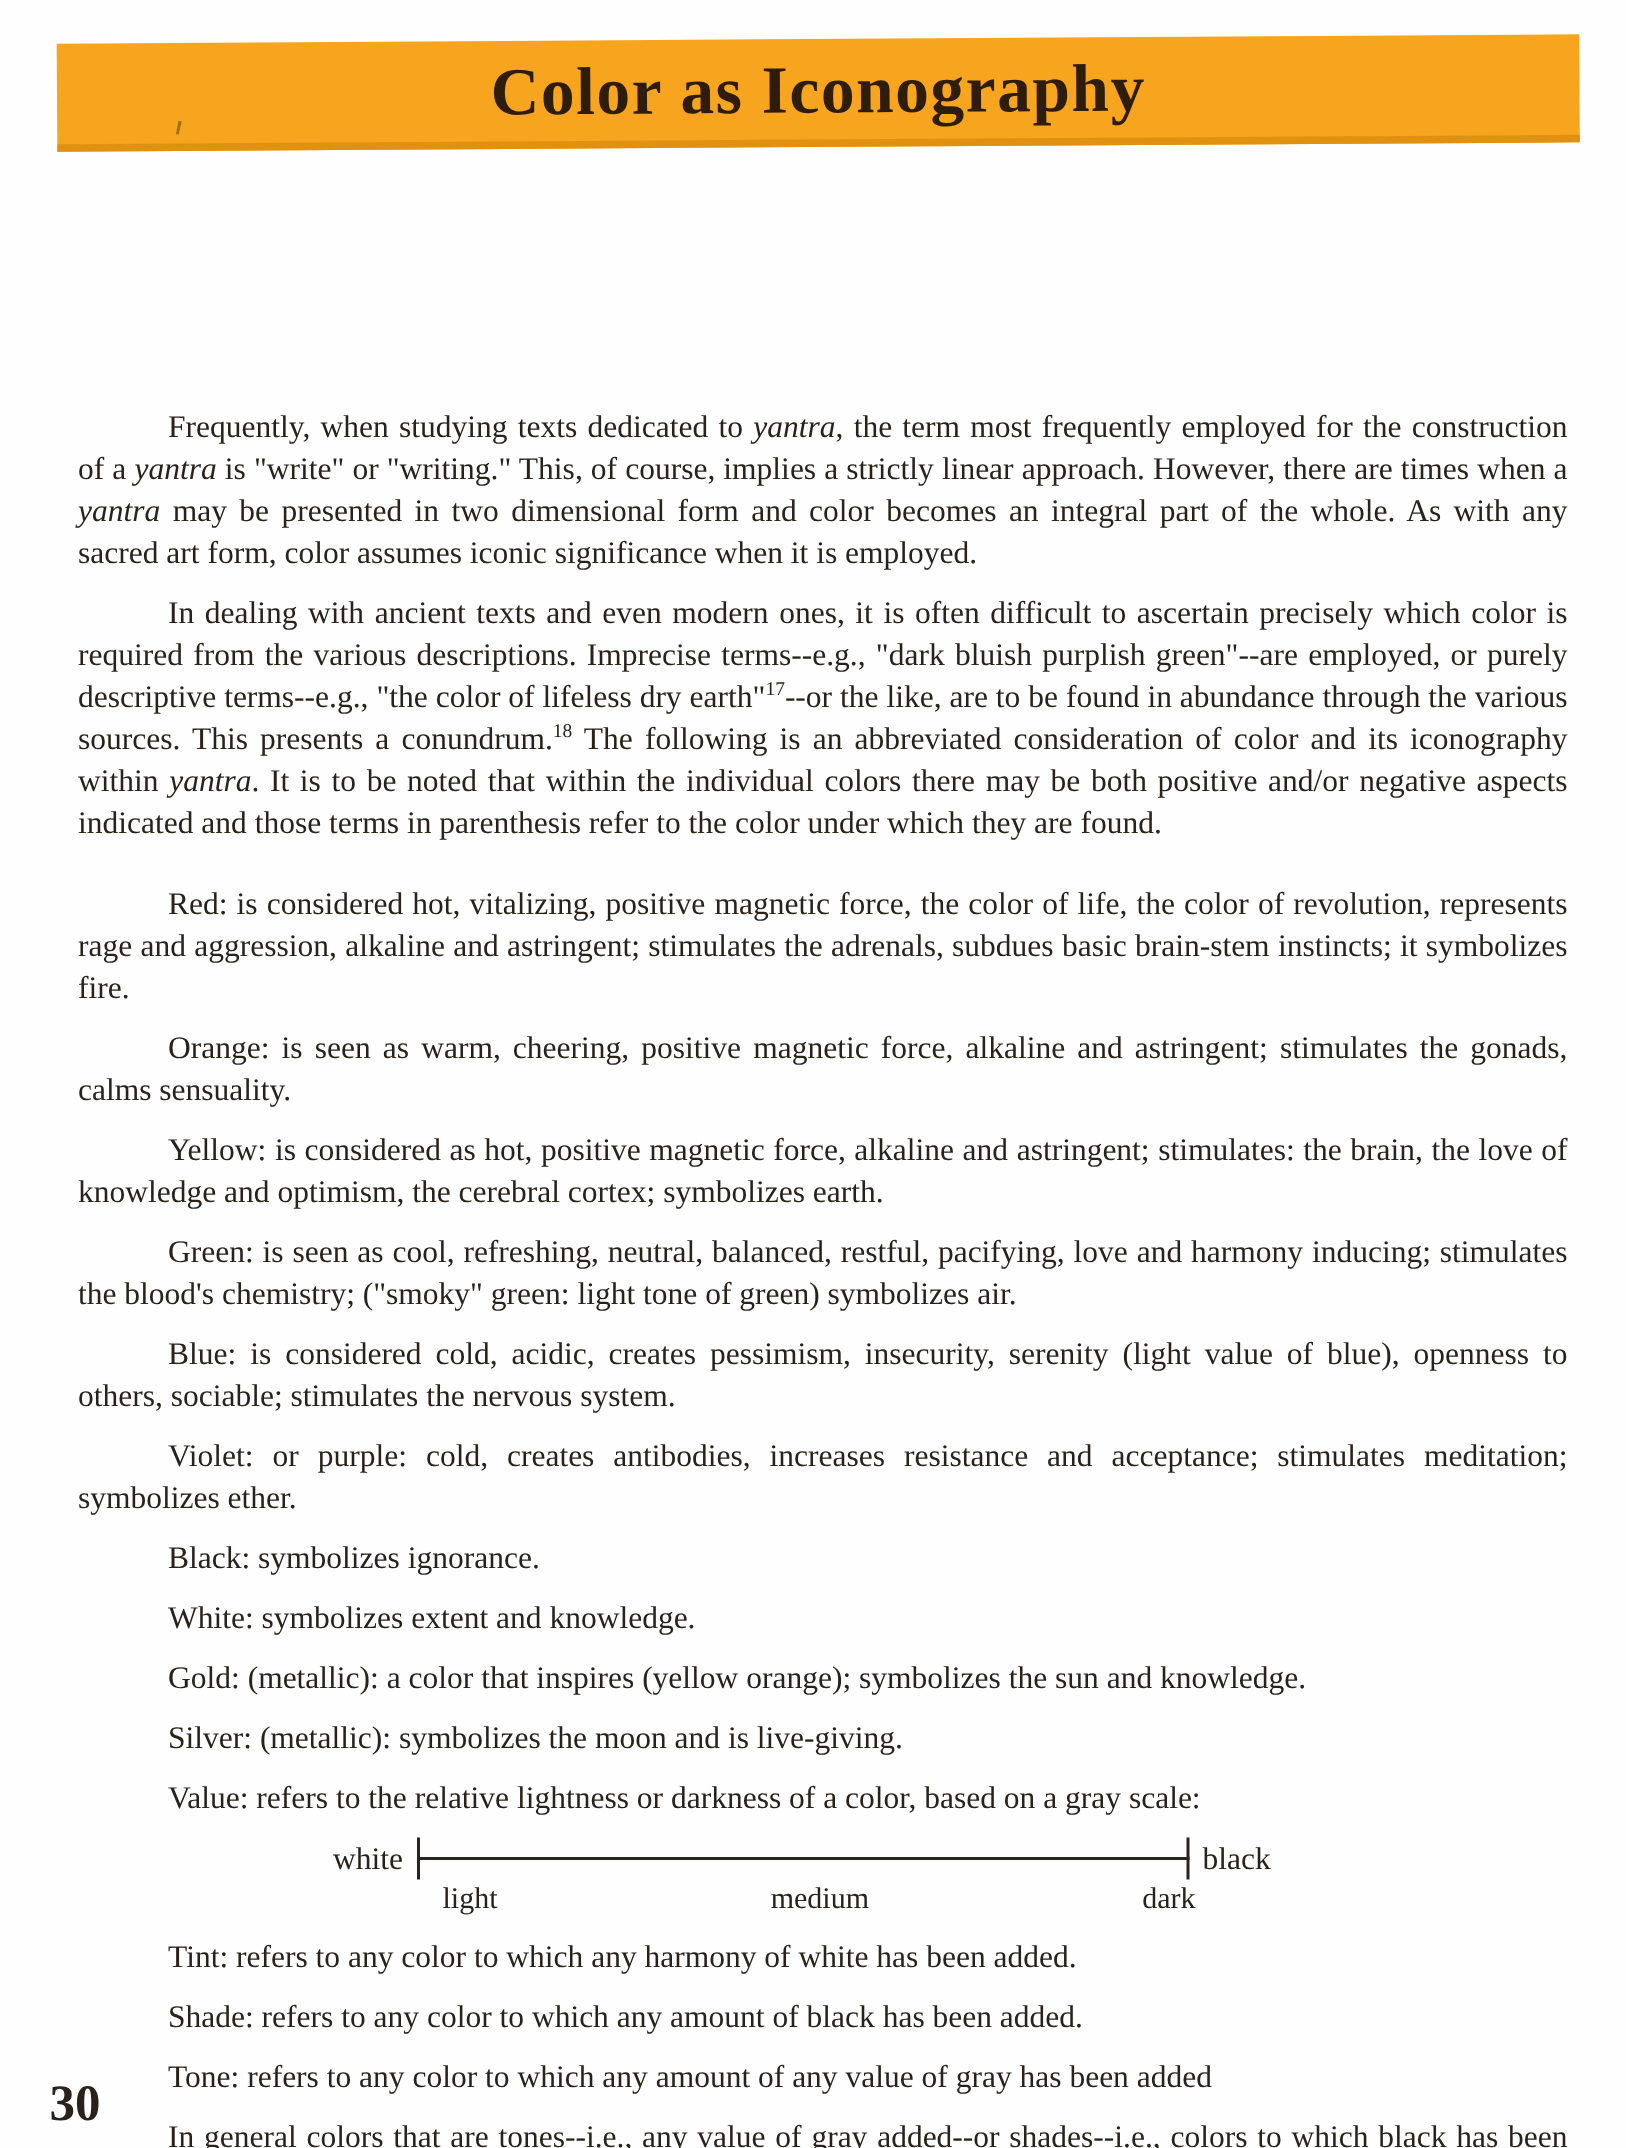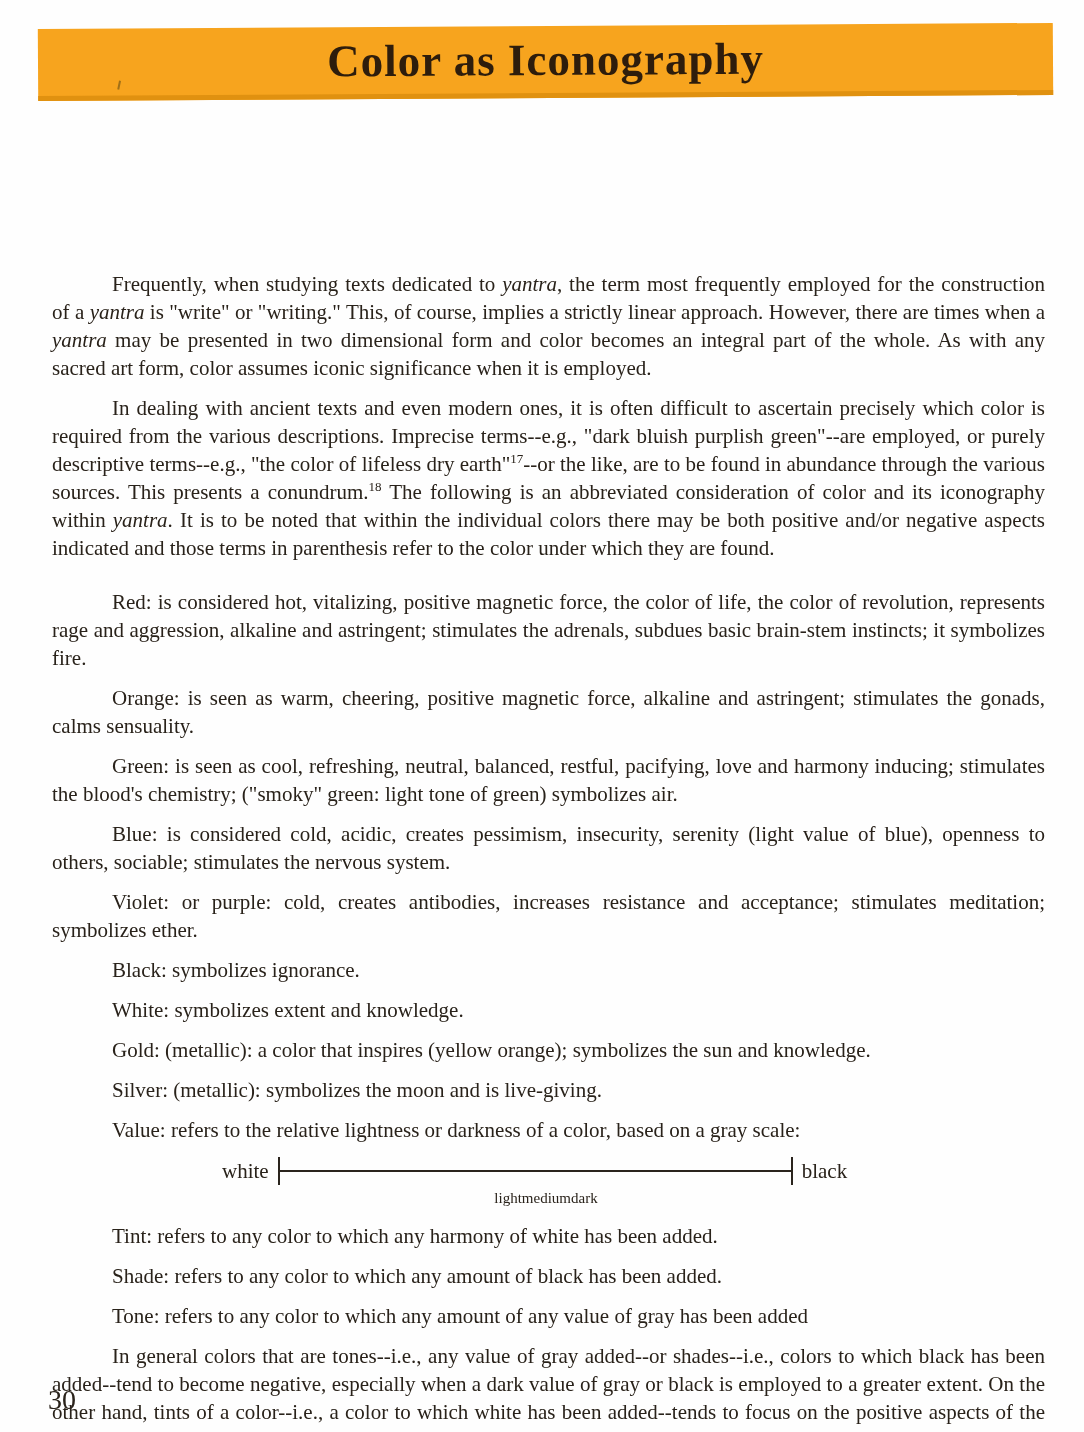--- a/index.html
+++ b/index.html
@@ -73,34 +73,34 @@
     content: "";
     position: absolute;
     top: -15px;
     width: 2px; height: 28px;
     background: #2a241d;
   }
   .scale-line::before { left: 0; }
   .scale-line::after  { right: 0; }
   .scale-labels {
     display: flex;
-    justify-content: center;
+    justify-content: space-between;
     margin-left: 255px;
     width: 502px;
-    font-size: 15px;
+    font-size: 20px;
     line-height: 24px;
     text-indent: 0;
   }
 
   
   .page-number {
     position: absolute;
-    left: 48px; top: 1384px;
-    font-size: 28px;
-    font-weight: normal;
+    left: 33px; top: 1384px;
+    font-size: 34px;
+    font-weight: bold;
     color: #29221a;
   }
 
   sup { font-size: 13px; line-height: 0; }
   i { font-style: italic; }
 </style>
 </head>
 <body>
 
 <div class="banner">
@@ -109,20 +109,21 @@
 </div>
 
 <div class="content">
 
   <p><span>Frequently, when studying texts dedicated to </span><i>yantra</i><span>, the term most frequently employed for the construction of a </span><i>yantra</i><span> is "write" or "writing." This, of course, implies a strictly linear approach. However, there are times when a </span><i>yantra</i><span> may be presented in two dimensional form and color becomes an integral part of the whole. As with any sacred art form, color assumes iconic significance when it is employed.</span></p>
   <p><span>In dealing with ancient texts and even modern ones, it is often difficult to ascertain precisely which color is required from the various descriptions. Imprecise terms--e.g., "dark bluish purplish green"--are employed, or purely descriptive terms--e.g., "the color of lifeless dry earth"</span><sup>17</sup><span>--or the like, are to be found in abundance through the various sources. This presents a conundrum.</span><sup>18</sup><span> The following is an abbreviated consideration of color and its iconography within </span><i>yantra</i><span>. It is to be noted that within the individual colors there may be both positive and/or negative aspects indicated and those terms in parenthesis refer to the color under which they are found.</span></p>
 
   <div class="entries">
       <p class="entry"><b>Red</b><span>: is considered hot, vitalizing, positive magnetic force, the color of life, the color of revolution, represents rage and aggression, alkaline and astringent;  stimulates the adrenals, subdues basic brain-stem instincts; it symbolizes fire.</span></p>
       <p class="entry"><b>Orange</b><span>: is seen as warm, cheering, positive magnetic force, alkaline and astringent; stimulates the gonads, calms sensuality.</span></p>
+      <p class="entry"><b>Yellow</b><span>: is considered as hot, positive magnetic force, alkaline and astringent; stimulates: the brain, the love of knowledge and optimism, the cerebral cortex; symbolizes earth.</span></p>
       <p class="entry"><b>Green</b><span>: is seen as cool, refreshing, neutral, balanced, restful, pacifying, love and harmony inducing; stimulates the blood's chemistry; ("smoky" green: light tone of green)  symbolizes air.</span></p>
       <p class="entry"><b>Blue</b><span>: is considered cold, acidic, creates pessimism, insecurity, serenity (light value of blue), openness to others, sociable; stimulates the nervous system.</span></p>
       <p class="entry"><b>Violet:</b><span> or purple: cold, creates antibodies, increases resistance and acceptance; stimulates meditation; symbolizes ether.</span></p>
       <p class="entry"><b>Black</b><span>: symbolizes ignorance.</span></p>
       <p class="entry"><b>White</b><span>: symbolizes extent and knowledge.</span></p>
       <p class="entry"><b>Gold:</b><span> (metallic): a color that inspires (yellow orange); symbolizes the sun and knowledge.</span></p>
       <p class="entry"><b>Silver:</b><span> (metallic): symbolizes the moon and is live-giving.</span></p>
       <p class="entry"><b>Value:</b><span> refers to the relative lightness or darkness of a color, based on a gray scale:</span></p>
     </div>
 

